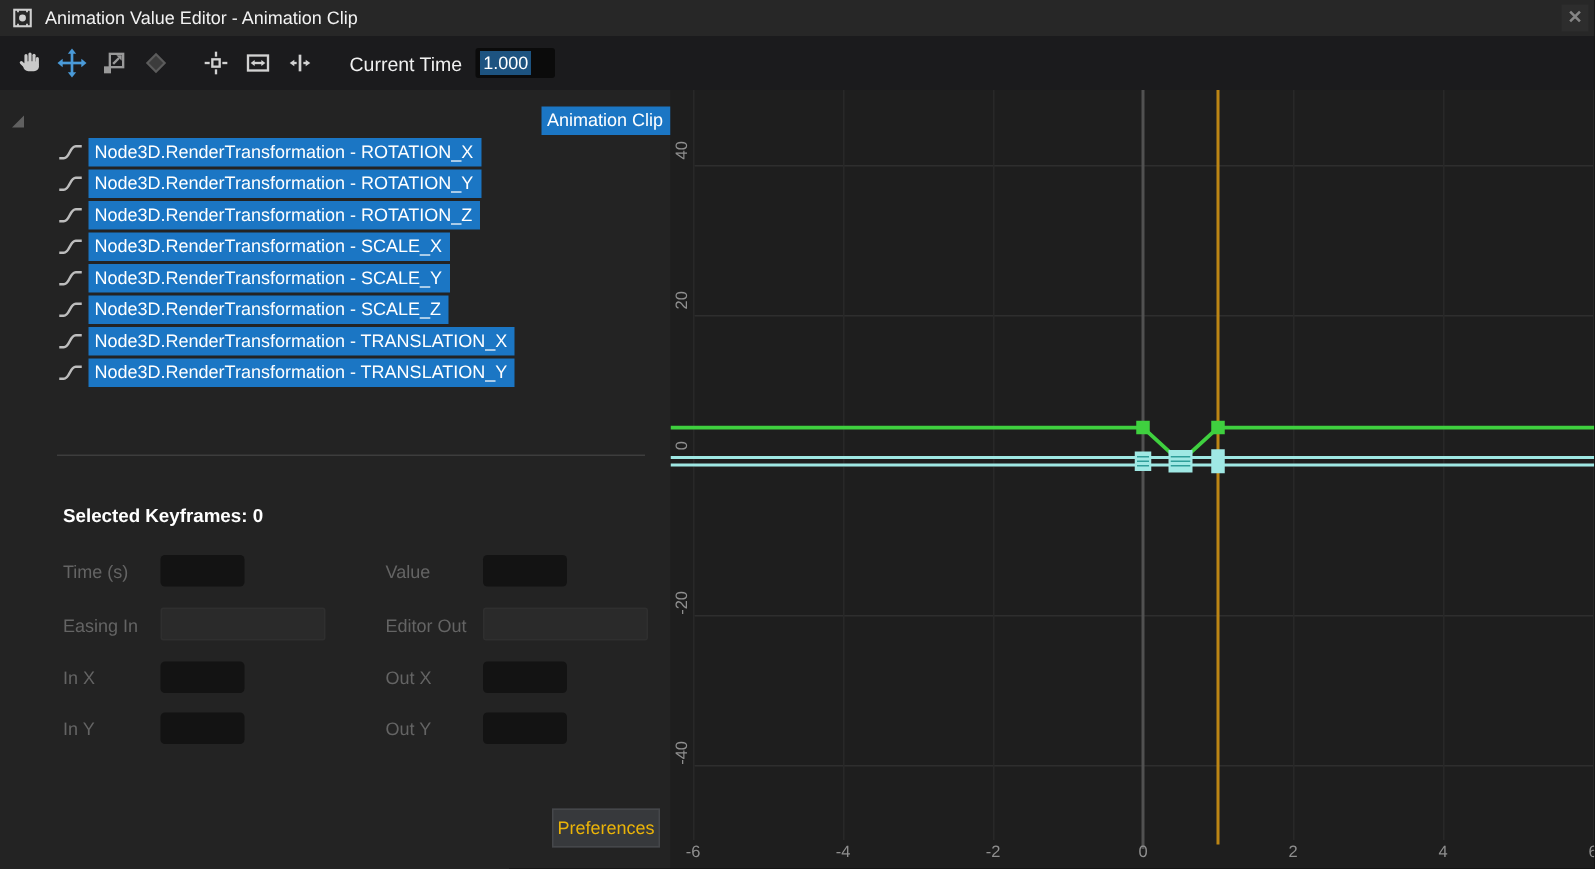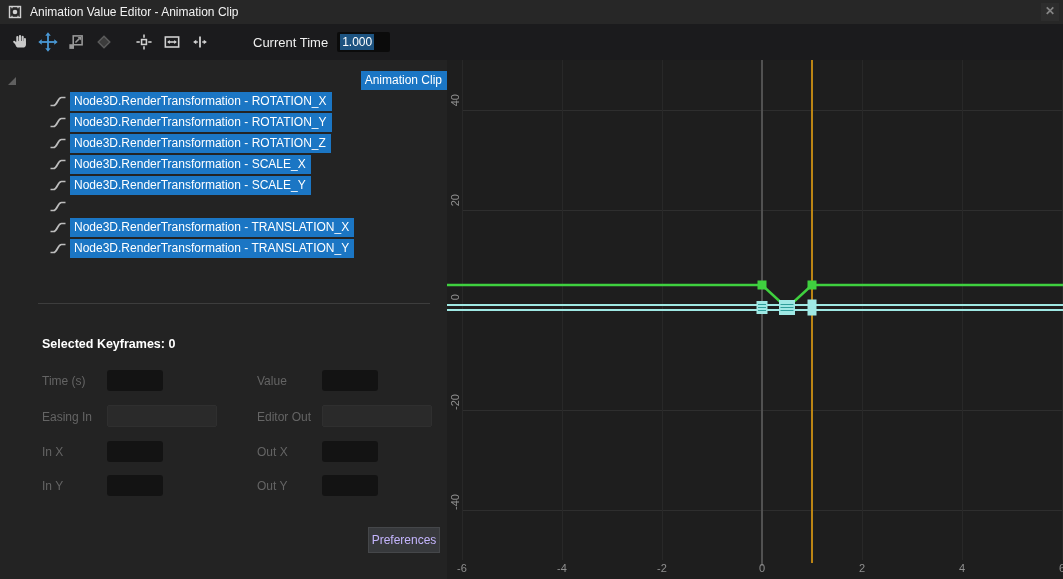--- a/index.html
+++ b/index.html
@@ -13,42 +13,42 @@
   .title-text{font-size:12px;color:#f2f2f2;}
   .close-btn{position:absolute;right:4px;top:3px;width:18px;height:18px;background:#2d2d2d;
              color:#858585;font-size:12px;font-weight:bold;text-align:center;line-height:17px;}
 
   
   .toolbar{position:absolute;top:24px;left:0;right:0;height:36px;background:#1b1b1d;
            display:flex;align-items:center;}
   .tool-btn{width:26px;height:26px;margin-left:2px;display:flex;align-items:center;justify-content:center;}
   .tool-btn:first-child{margin-left:7px;}
   .tool-gap{margin-left:14px;}
-  .ct-label{margin-left:40px;font-size:13px;color:#f0f0f0;}
+  .ct-label{margin-left:20px;font-size:13px;color:#f0f0f0;}
   .ct-input{margin-left:9px;width:53px;height:20px;background:#0b0b0b;border-radius:2px;
             display:flex;align-items:center;padding-left:3px;box-sizing:border-box;}
   .ct-sel{background:#1d5380;color:#fff;font-size:12px;padding:1px 2px;}
 
   
   .left-panel{position:absolute;top:60px;left:0;width:447px;bottom:0;background:#232323;}
   .tree{position:absolute;top:10px;left:0;right:0;}
   .tree-row{height:21px;display:flex;align-items:center;}
   .tree-root{padding-left:8px;justify-content:space-between;}
-  .tree-item{padding-left:49px;}
+  .tree-item{padding-left:38px;}
   .expander{width:0;height:0;border-left:8px solid transparent;border-bottom:8px solid #606060;margin-right:10px;flex:none;}
   .curve-ico{margin-right:3px;flex:none;}
   .tree-label{background:#1b76c4;color:#fff;font-size:12px;line-height:15px;padding:2px 5px 2px 4px;white-space:nowrap;}
 
   .divider{position:absolute;left:38px;top:243px;width:392px;height:1px;background:#3d3d3d;}
   .sel-kf{position:absolute;left:42px;top:277px;font-size:12.5px;font-weight:bold;color:#fff;}
   .fld-label{position:absolute;font-size:12px;color:#646464;}
   .fld-input{position:absolute;background:#131313;border-radius:3px;width:56px;height:21px;}
   .fld-input.wide{width:110px;height:22px;background:#2a2a2a;border-radius:2px;border:1px solid #2f2f2f;box-sizing:border-box;}
-  .pref-btn{position:absolute;left:368px;top:467px;width:72px;height:26px;background:#37393c;
-            border:1px solid #45474a;box-sizing:border-box;color:#c4b5fd;font-size:12px;
+  .pref-btn{position:absolute;left:368px;top:479px;width:72px;height:26px;background:#37393c;
+            border:1px solid #45474a;box-sizing:border-box;color:#eab308;font-size:12px;
             display:flex;align-items:center;justify-content:center;}
 
   
   .graph{position:absolute;top:60px;left:447px;width:616px;bottom:0;background:#1e1e1e;overflow:hidden;}
   .h-grid{position:absolute;left:16px;right:0;height:1px;background:#2e2e2e;}
   .v-grid{position:absolute;top:0;height:500px;width:1px;background:#282828;}
   .v-grid.origin{width:2px;height:506px;background:#515151;}
   .playhead{position:absolute;top:0;width:2px;height:503px;}
   .x-tick-label{position:absolute;top:502px;width:30px;text-align:center;font-size:11px;color:#8f8f8f;}
   .y-tick-label{position:absolute;left:2px;writing-mode:vertical-rl;transform:rotate(180deg);
@@ -182,20 +182,21 @@
         <div class="tree-row tree-item">
           <svg class="curve-ico" width="18" height="15" viewBox="0 0 18 15">
             <path d="M1.5,11.5 H4.5 C8.5,11.5 8.5,3.5 12.5,3.5 H16.5" fill="none" stroke="#bdbdbd" stroke-width="1.7"></path>
           </svg>
           <span class="tree-label">Node3D.RenderTransformation - SCALE_Y</span>
         </div>
         <div class="tree-row tree-item">
           <svg class="curve-ico" width="18" height="15" viewBox="0 0 18 15">
             <path d="M1.5,11.5 H4.5 C8.5,11.5 8.5,3.5 12.5,3.5 H16.5" fill="none" stroke="#bdbdbd" stroke-width="1.7"></path>
           </svg>
+          <span class="tree-label">Node3D.RenderTransformation - SCALE_Z</span>
         </div>
         <div class="tree-row tree-item">
           <svg class="curve-ico" width="18" height="15" viewBox="0 0 18 15">
             <path d="M1.5,11.5 H4.5 C8.5,11.5 8.5,3.5 12.5,3.5 H16.5" fill="none" stroke="#bdbdbd" stroke-width="1.7"></path>
           </svg>
           <span class="tree-label">Node3D.RenderTransformation - TRANSLATION_X</span>
         </div>
         <div class="tree-row tree-item">
           <svg class="curve-ico" width="18" height="15" viewBox="0 0 18 15">
             <path d="M1.5,11.5 H4.5 C8.5,11.5 8.5,3.5 12.5,3.5 H16.5" fill="none" stroke="#bdbdbd" stroke-width="1.7"></path>

